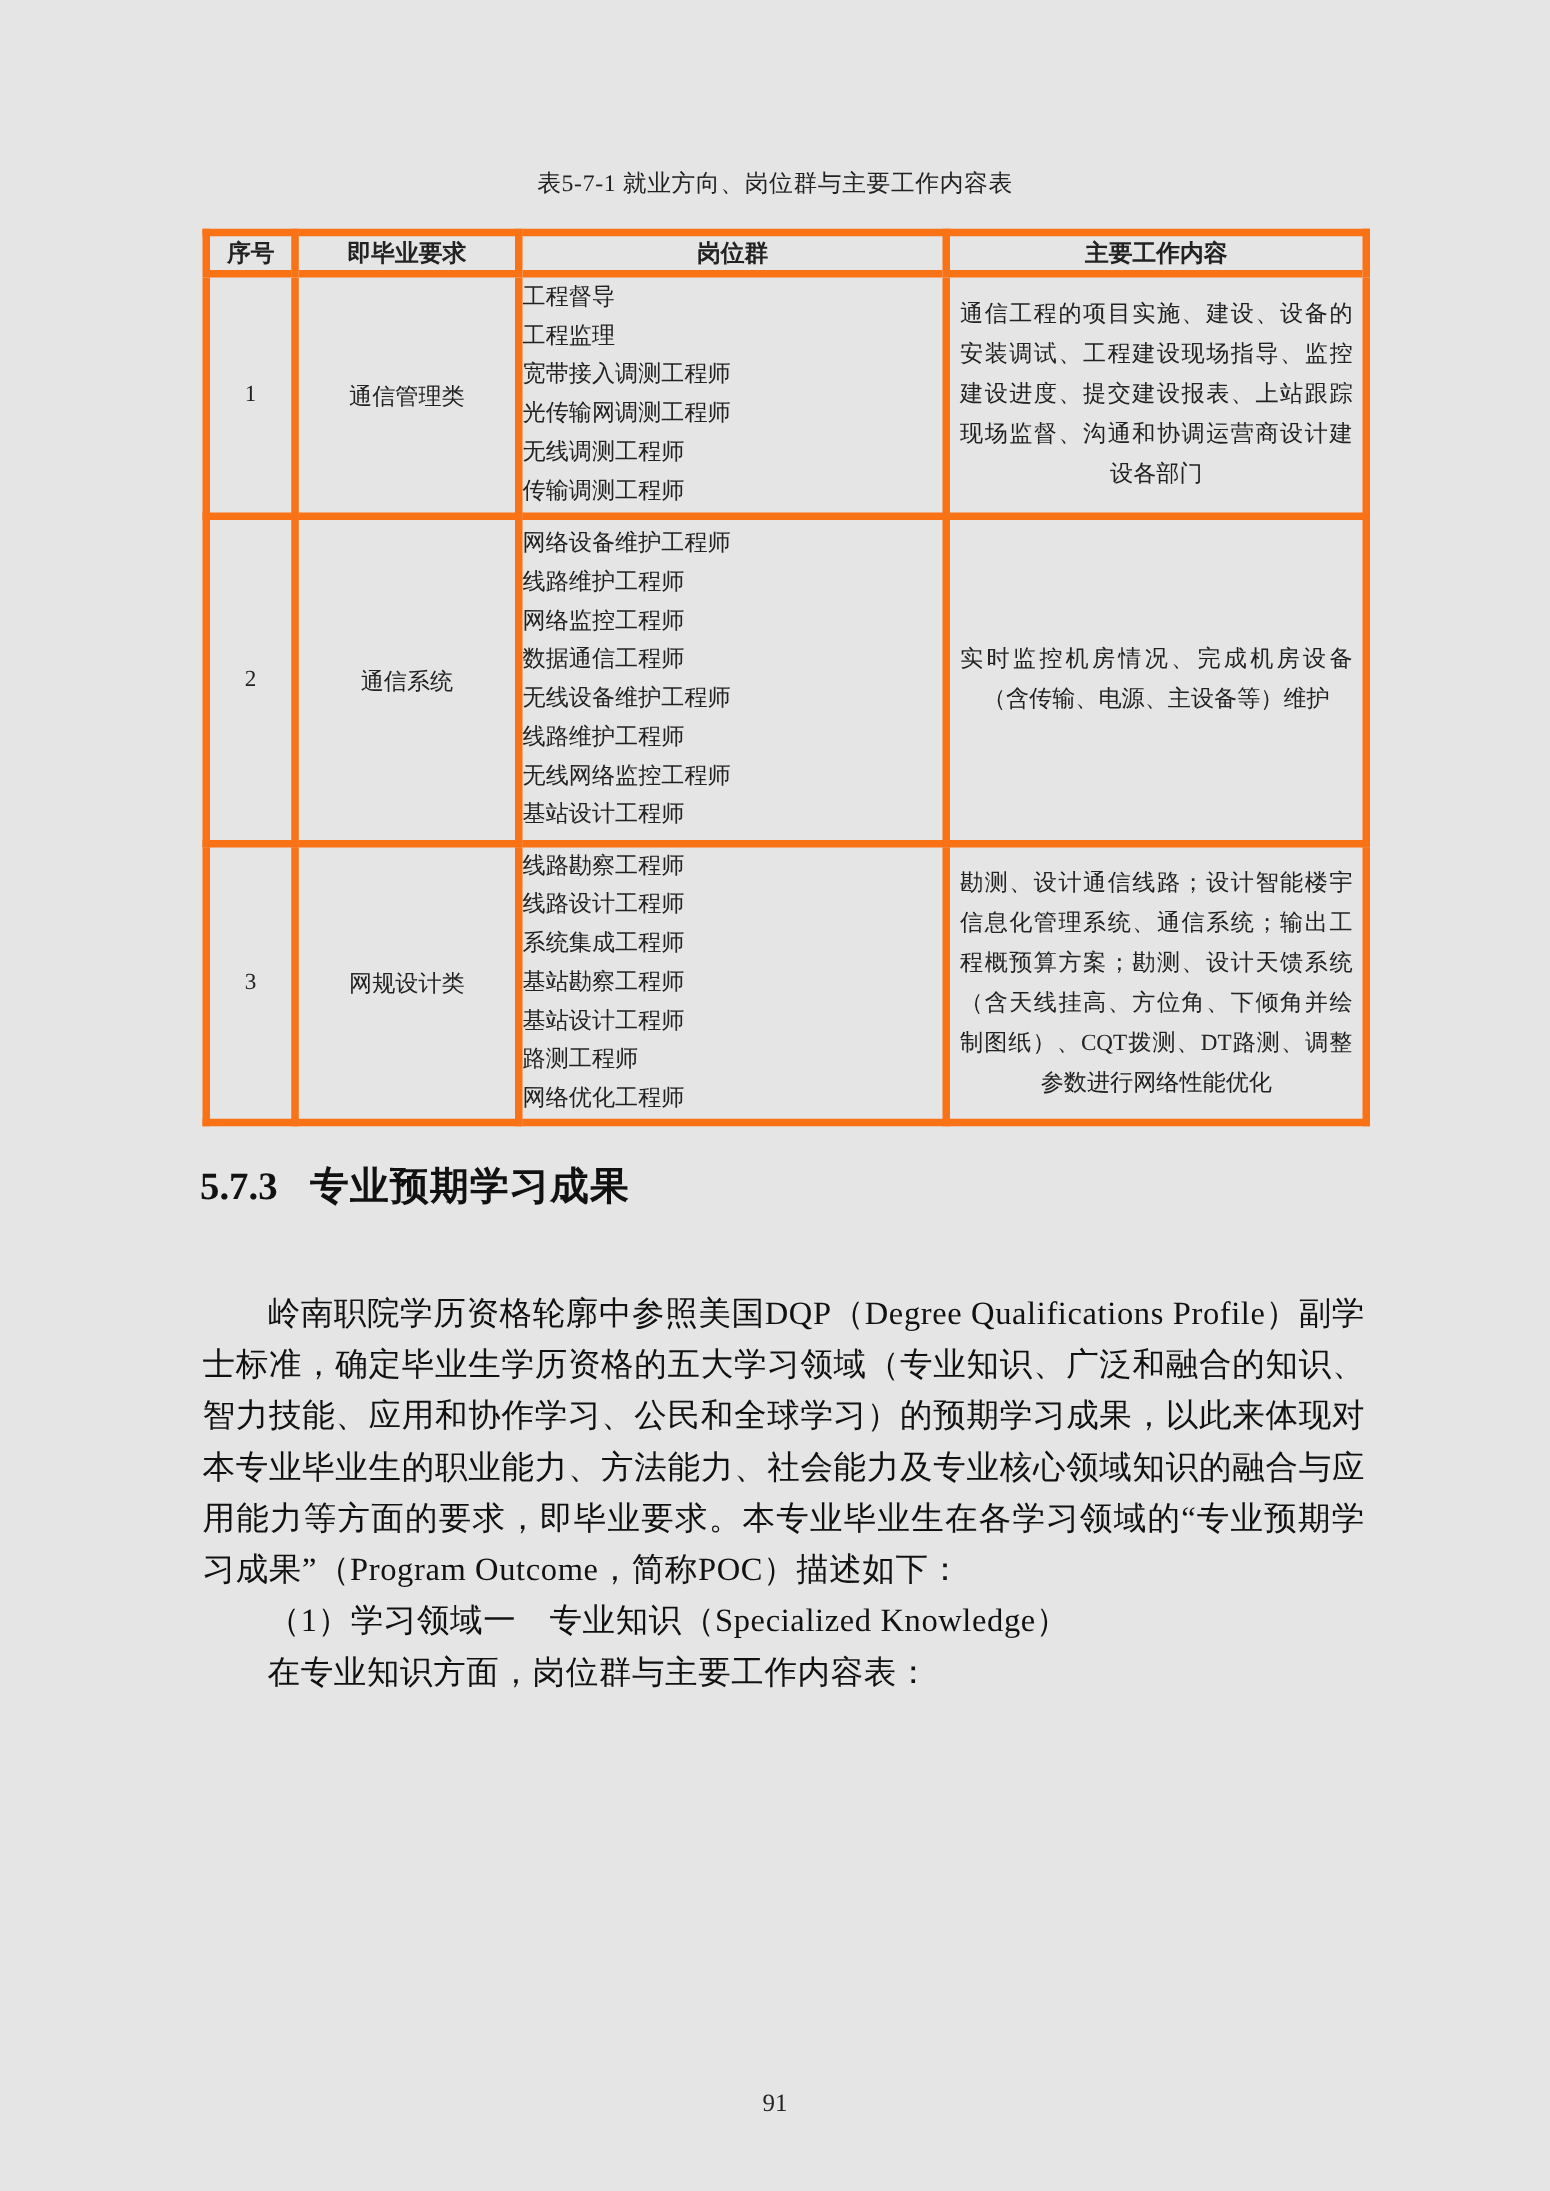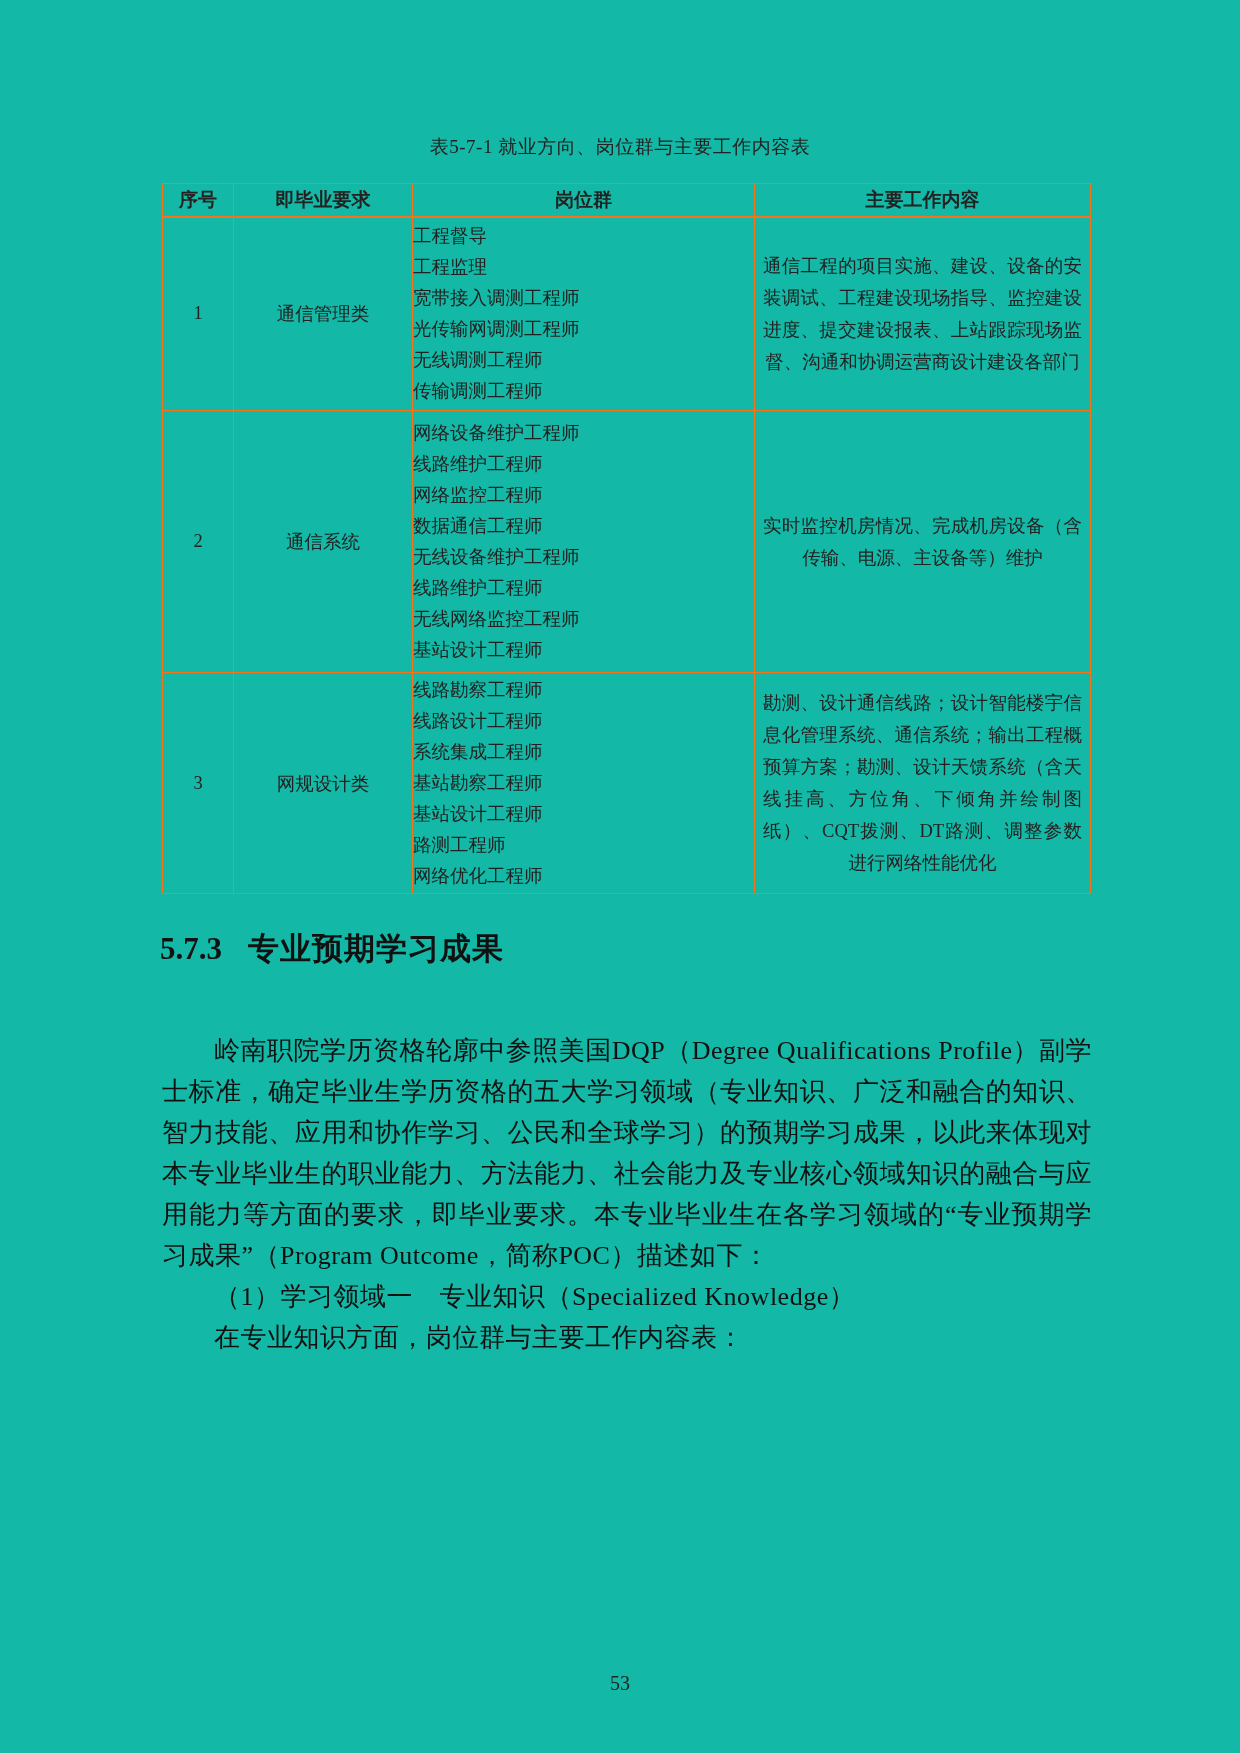--- a/index.html
+++ b/index.html
@@ -2,21 +2,21 @@
 <html lang="zh"><head>
 <meta charset="utf-8">
 <style>
   * { margin: 0; padding: 0; box-sizing: border-box; }
   html, body { background: #ffffff; }
   .page {
     position: relative;
     width: 1240px;
     height: 1753px;
     margin: 0 auto;
-    background: #14b8a6;
+    background: #e5e5e5;
     color: #1a1a1a;
     font-family: "Liberation Serif", "DejaVu Serif", serif;
     overflow: hidden;
     text-decoration: underline;
   }
 
   
   .table-caption {
     position: absolute;
     top: 134px; left: 156px; width: 928px;
@@ -34,21 +34,21 @@
     border-collapse: collapse;
     table-layout: fixed;
     font-size: 18.5px;
     color: #222;
   }
   table.jobs-table col.c1 { width: 71px; }
   table.jobs-table col.c2 { width: 179px; }
   table.jobs-table col.c3 { width: 342px; }
   table.jobs-table col.c4 { width: 336px; }
   table.jobs-table th, table.jobs-table td {
-    border: 1px solid #f97316;
+    border: 6px solid #f97316;
     vertical-align: middle;
   }
   table.jobs-table { border: 1.5px solid #3c3c3c; }
   table.jobs-table thead th {
     height: 33px;
     font-size: 19px;
     font-weight: bold;
     text-align: center;
     border-bottom-width: 2px;
     font-family: "Liberation Sans", "DejaVu Sans", sans-serif;
@@ -176,15 +176,15 @@
   <h2 class="section-heading">
     <span class="sec-num">5.7.3</span><span>专业预期学习成果</span>
   </h2>
 
   <div class="body-text">
     <p>岭南职院学历资格轮廓中参照美国DQP（Degree Qualifications Profile）副学士标准，确定毕业生学历资格的五大学习领域（专业知识、广泛和融合的知识、智力技能、应用和协作学习、公民和全球学习）的预期学习成果，以此来体现对本专业毕业生的职业能力、方法能力、社会能力及专业核心领域知识的融合与应用能力等方面的要求，即毕业要求。本专业毕业生在各学习领域的“专业预期学习成果”（Program Outcome，简称POC）描述如下：</p>
     <p>（1）学习领域一　专业知识（Specialized Knowledge）</p>
     <p>在专业知识方面，岗位群与主要工作内容表：</p>
   </div>
 
-  <div class="page-number">53</div>
+  <div class="page-number">91</div>
 
 </div>
 
 </body></html>

